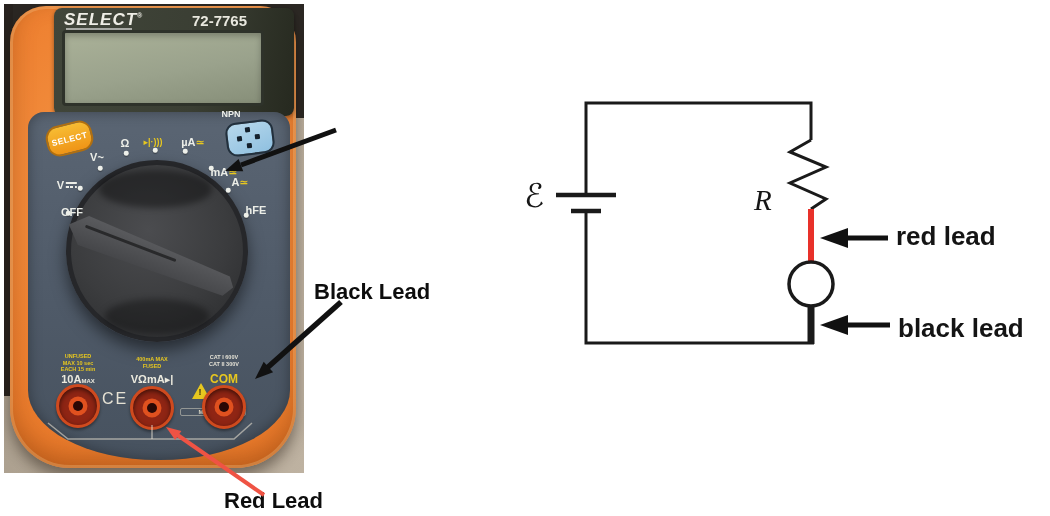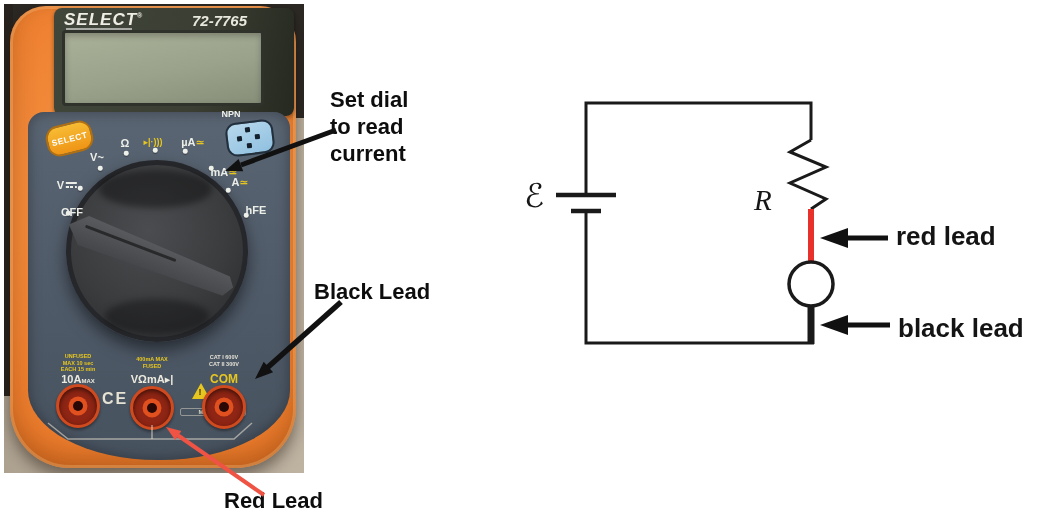--- a/index.html
+++ b/index.html
@@ -15,21 +15,21 @@
               border-radius:36px 36px 60px 60px;
               background:radial-gradient(120% 90% at 50% 40%, #f59a4b 0%, #ee8030 55%, #d96a1d 100%);
               box-shadow:inset 0 0 0 3px rgba(255,220,160,.25), inset 0 -10px 24px rgba(100,40,0,.35), 0 8px 14px rgba(30,20,10,.45);}
   .display-module{position:absolute;left:50px;top:4px;width:240px;height:108px;border-radius:8px;
               background:linear-gradient(100deg,#41463a 0%,#3a3e33 60%,#26291f 100%);
               box-shadow:0 2px 4px rgba(0,0,0,.4);}
   .brand{position:absolute;left:10px;top:2px;color:#efeee6;font-size:17px;font-weight:bold;
          font-style:italic;letter-spacing:1px;}
   .brand sup{font-size:7px;}
   .brand-rule{position:absolute;left:12px;top:20px;width:66px;height:2px;background:rgba(255,255,255,.55);}
-  .model{position:absolute;left:138px;top:4px;color:#e9e8df;font-size:15px;font-weight:bold;font-style:italic;}
+  .model{position:absolute;left:138px;top:4px;color:#e9e8df;font-size:15px;font-weight:bold;}
   .lcd{position:absolute;left:8px;top:22px;width:196px;height:70px;border-radius:4px;
        border:3px solid #2e322a;
        background:linear-gradient(170deg,#aab198 0%,#9aa28c 55%,#878f79 100%);
        box-shadow:inset 0 3px 6px rgba(0,0,0,.25);}
   .faceplate{position:absolute;left:24px;top:108px;width:262px;height:348px;
        border-radius:16px 16px 130px 130px / 16px 16px 70px 70px;
        background:linear-gradient(180deg,#5a6573 0%,#4f5a68 55%,#47525f 100%);
        box-shadow:inset 0 0 14px rgba(0,0,0,.35);}
 
   .select-btn{position:absolute;left:42px;top:119px;width:43px;height:27px;border-radius:13px;
@@ -72,21 +72,21 @@
        transform:translate(-50%,-50%);background:#e0511f;}
   .jack .hole{position:absolute;left:50%;top:50%;width:10px;height:10px;border-radius:50%;
        transform:translate(-50%,-50%);background:#2a0805;}
   .jack-warning{position:absolute;width:80px;transform:translateX(-50%);text-align:center;
        color:var(--label-yellow);font-size:5.5px;line-height:6.5px;font-weight:bold;}
   .jack-rating{color:#e5e2d6;}
   .jack-label{position:absolute;transform:translateX(-50%);text-align:center;color:#eceade;
        font-size:11px;font-weight:bold;white-space:nowrap;}
   .jack-label .sub{font-size:6px;}
   .jack-label.yellow{color:var(--label-yellow);font-size:12px;}
-  .ce-mark{position:absolute;left:98px;top:386px;color:#e6e2d4;font-size:16px;font-weight:bold;letter-spacing:2px;}
+  .ce-mark{position:absolute;left:98px;top:386px;color:#e6e2d4;font-size:16px;font-weight:normal;letter-spacing:2px;}
   .warn-tri{position:absolute;left:188px;top:379px;width:0;height:0;
        border-left:9px solid transparent;border-right:9px solid transparent;
        border-bottom:16px solid var(--label-yellow);}
   .warn-tri span{position:absolute;left:-2.5px;top:4px;color:#3a3214;font-size:9px;font-weight:bold;}
   .max500{position:absolute;left:176px;top:404px;width:62px;text-align:center;color:#ddd9c8;
        font-size:6px;font-weight:bold;border:0.5px solid rgba(221,217,200,.5);border-radius:2px;padding:0 1px;}
 
   
   .note{position:absolute;color:#0d0d0d;font-weight:bold;font-size:22px;line-height:27px;white-space:nowrap;}
 
@@ -210,25 +210,20 @@
         <span class="ring"></span>
         <span class="hole"></span>
       </div>
 
     <svg class="svg-overlay" width="300" height="469">
       <polyline class="bracket" points="44,419 64,435 230,435 248,419"></polyline>
       <line class="bracket" x1="148" y1="421" x2="148" y2="435"></line>
     </svg>
   </div>
 
-  <div class="note" style="left:330px;top:86px">
-    <div>Set dial</div>
-    <div>to read</div>
-    <div>current</div>
-  </div>
   <div class="note" style="left:314px;top:278px">Black Lead</div>
   <div class="note" style="left:224px;top:487px">Red Lead</div>
 
   <div class="emf-label">ℰ</div>
   <div class="r-label">R</div>
   <div class="a-label">A</div>
   <div class="lead-label" style="left:896px;top:221px">red lead</div>
   <div class="lead-label" style="left:898px;top:313px">black lead</div>
 
   <svg class="svg-overlay" width="1050" height="516">

